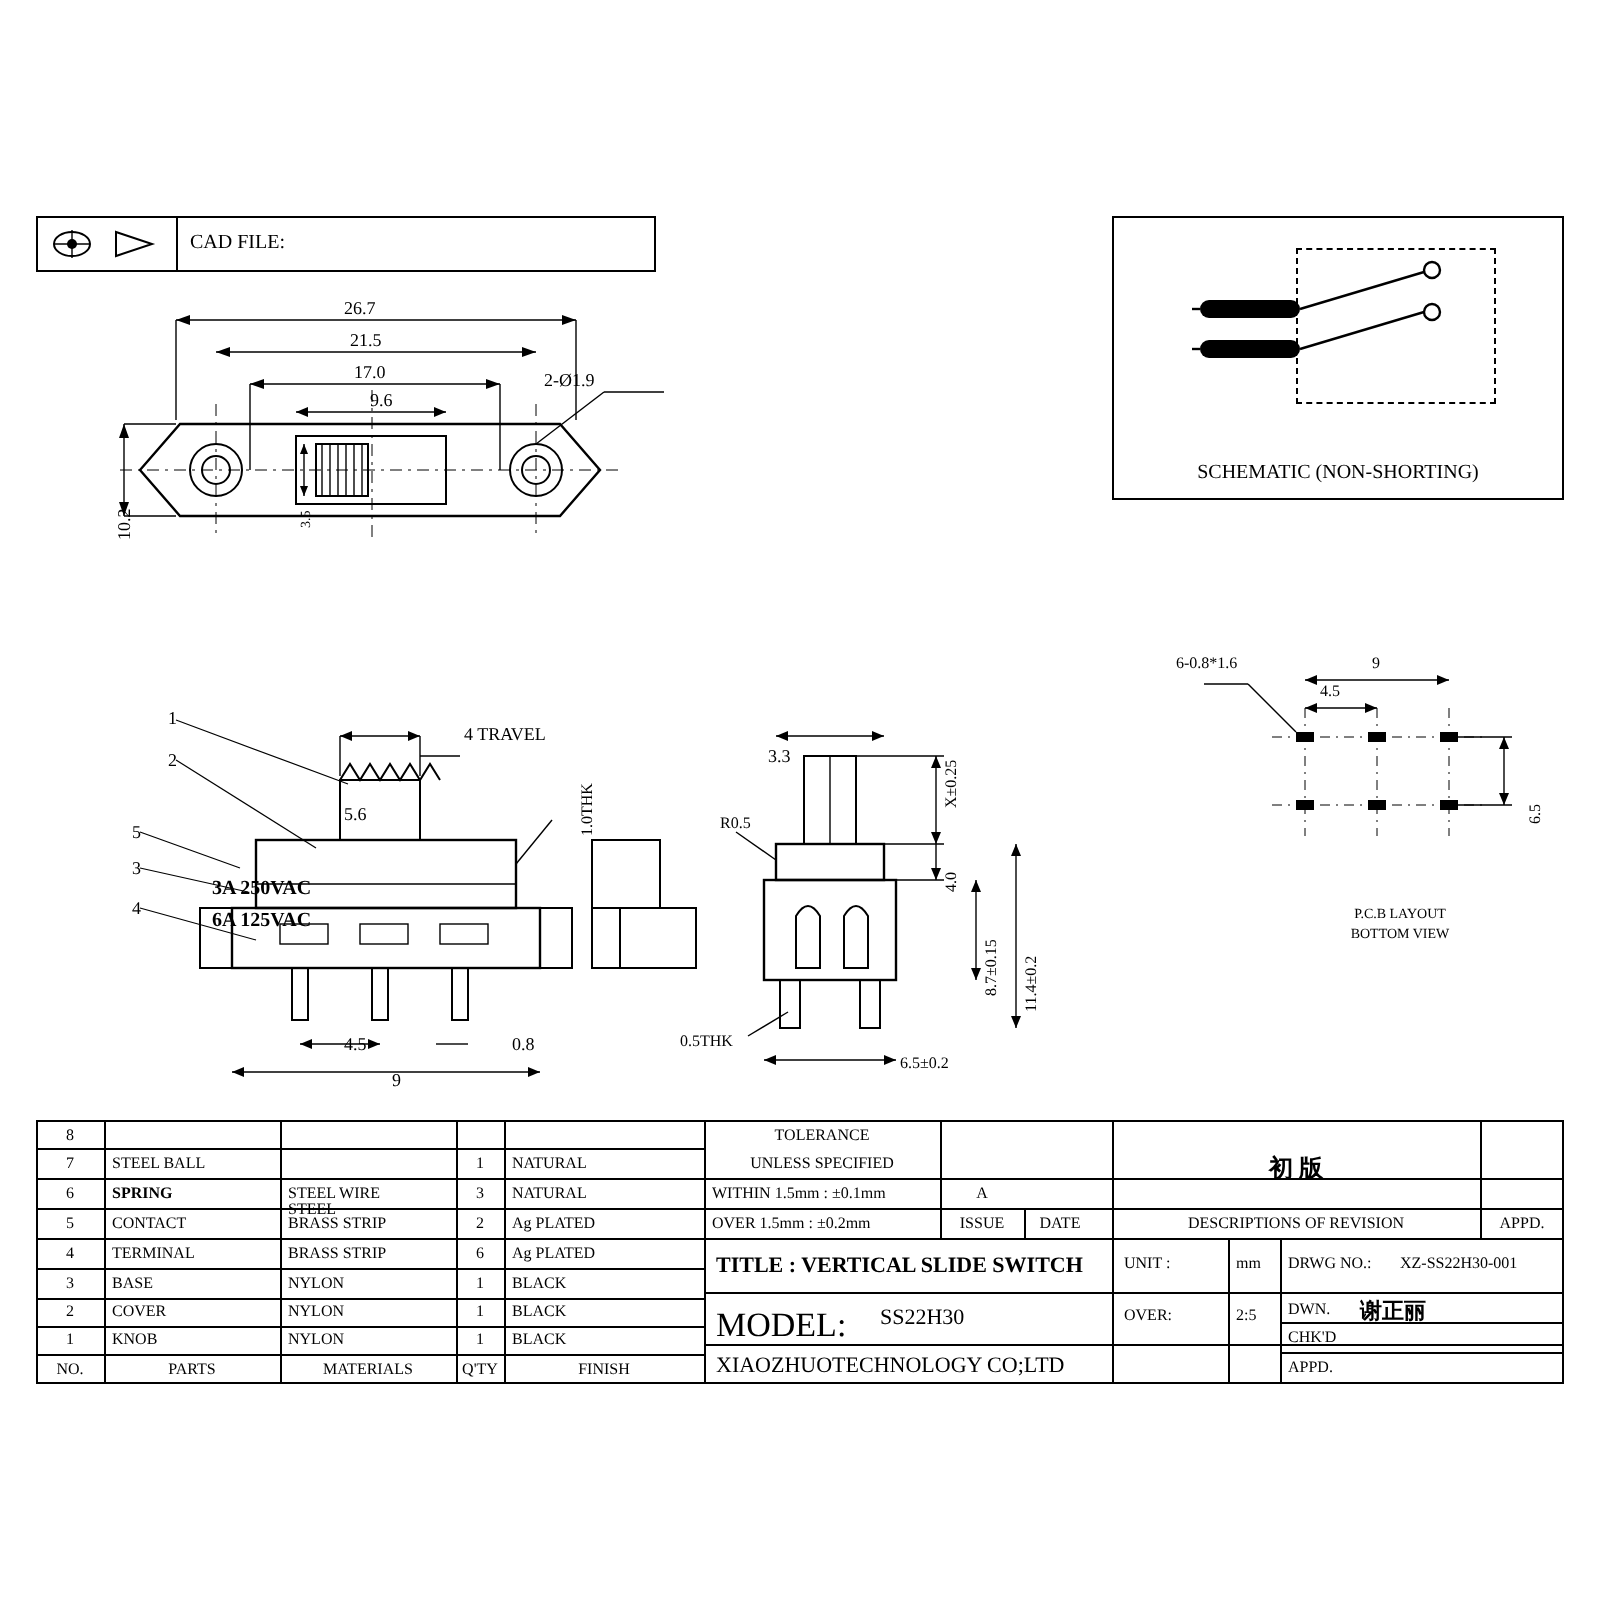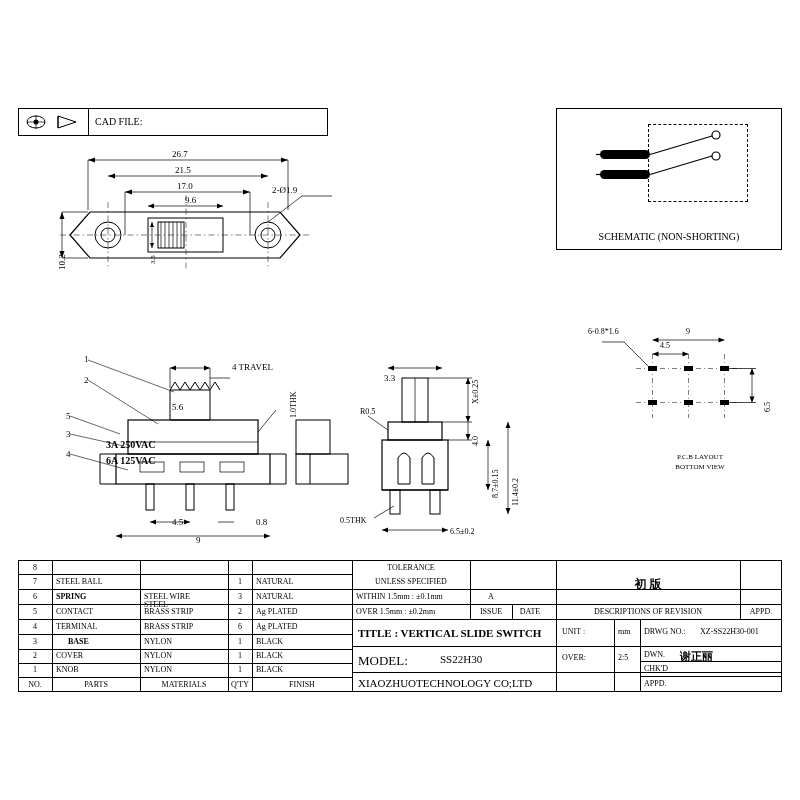--- a/index.html
+++ b/index.html
@@ -316,21 +316,21 @@
   <div class="cellt ctr" style="left:18px;top:623px;width:34px;">4</div>
   <div class="cellt ctr" style="left:18px;top:638px;width:34px;">3</div>
   <div class="cellt ctr" style="left:18px;top:652px;width:34px;">2</div>
   <div class="cellt ctr" style="left:18px;top:666px;width:34px;">1</div>
   <div class="cellt ctr" style="left:18px;top:681px;width:34px;">NO.</div>
 
   <div class="cellt" style="left:56px;top:578px;">STEEL BALL</div>
   <div class="cellt" style="left:56px;top:593px;font-weight:bold;">SPRING</div>
   <div class="cellt" style="left:56px;top:608px;">CONTACT</div>
   <div class="cellt" style="left:56px;top:623px;">TERMINAL</div>
-  <div class="cellt" style="left:68px;top:638px;font-weight:bold;">BASE</div>
+  <div class="cellt" style="left:56px;top:638px;">BASE</div>
   <div class="cellt" style="left:56px;top:652px;">COVER</div>
   <div class="cellt" style="left:56px;top:666px;">KNOB</div>
   <div class="cellt ctr" style="left:52px;top:681px;width:88px;">PARTS</div>
 
   <div class="cellt" style="left:144px;top:578px;margin-top:23px;">STEEL</div>
   <div class="cellt" style="left:144px;top:593px;">STEEL WIRE</div>
   <div class="cellt" style="left:144px;top:608px;">BRASS STRIP</div>
   <div class="cellt" style="left:144px;top:623px;">BRASS STRIP</div>
   <div class="cellt" style="left:144px;top:638px;">NYLON</div>
   <div class="cellt" style="left:144px;top:652px;">NYLON</div>
@@ -382,21 +382,21 @@
   <div class="cellt ctr" style="left:556px;top:578px;width:184px;font-size:12px;font-weight:bold;">初  版</div>
   <div class="cellt ctr" style="left:556px;top:608px;width:184px;">DESCRIPTIONS OF REVISION</div>
   <div class="cellt ctr" style="left:740px;top:608px;width:42px;">APPD.</div>
 
   <div class="cellt" style="left:358px;top:628px;font-size:11px;font-weight:bold;">TITLE :  VERTICAL SLIDE SWITCH</div>
   <div class="cellt" style="left:562px;top:628px;">UNIT :</div>
   <div class="cellt" style="left:618px;top:628px;">mm</div>
   <div class="cellt" style="left:644px;top:628px;">DRWG NO.:</div>
   <div class="cellt" style="left:700px;top:628px;">XZ-SS22H30-001</div>
 
-  <div class="cellt" style="left:358px;top:654px;font-size:13px;">MODEL:</div>
+  <div class="cellt" style="left:358px;top:654px;font-size:17px;">MODEL:</div>
   <div class="cellt" style="left:440px;top:654px;font-size:11px;">SS22H30</div>
   <div class="cellt" style="left:562px;top:654px;">OVER:</div>
   <div class="cellt" style="left:618px;top:654px;">2:5</div>
   <div class="cellt" style="left:644px;top:651px;">DWN.</div>
   <div class="cellt" style="left:644px;top:665px;">CHK'D</div>
   <div class="cellt" style="left:644px;top:680px;">APPD.</div>
   <div class="ln h" style="left:640px;top:661px;width:142px;"></div>
   <div class="ln h" style="left:640px;top:676px;width:142px;"></div>
   <div class="cellt" style="left:680px;top:651px;font-size:11px;font-weight:bold;">谢正丽</div>
 

